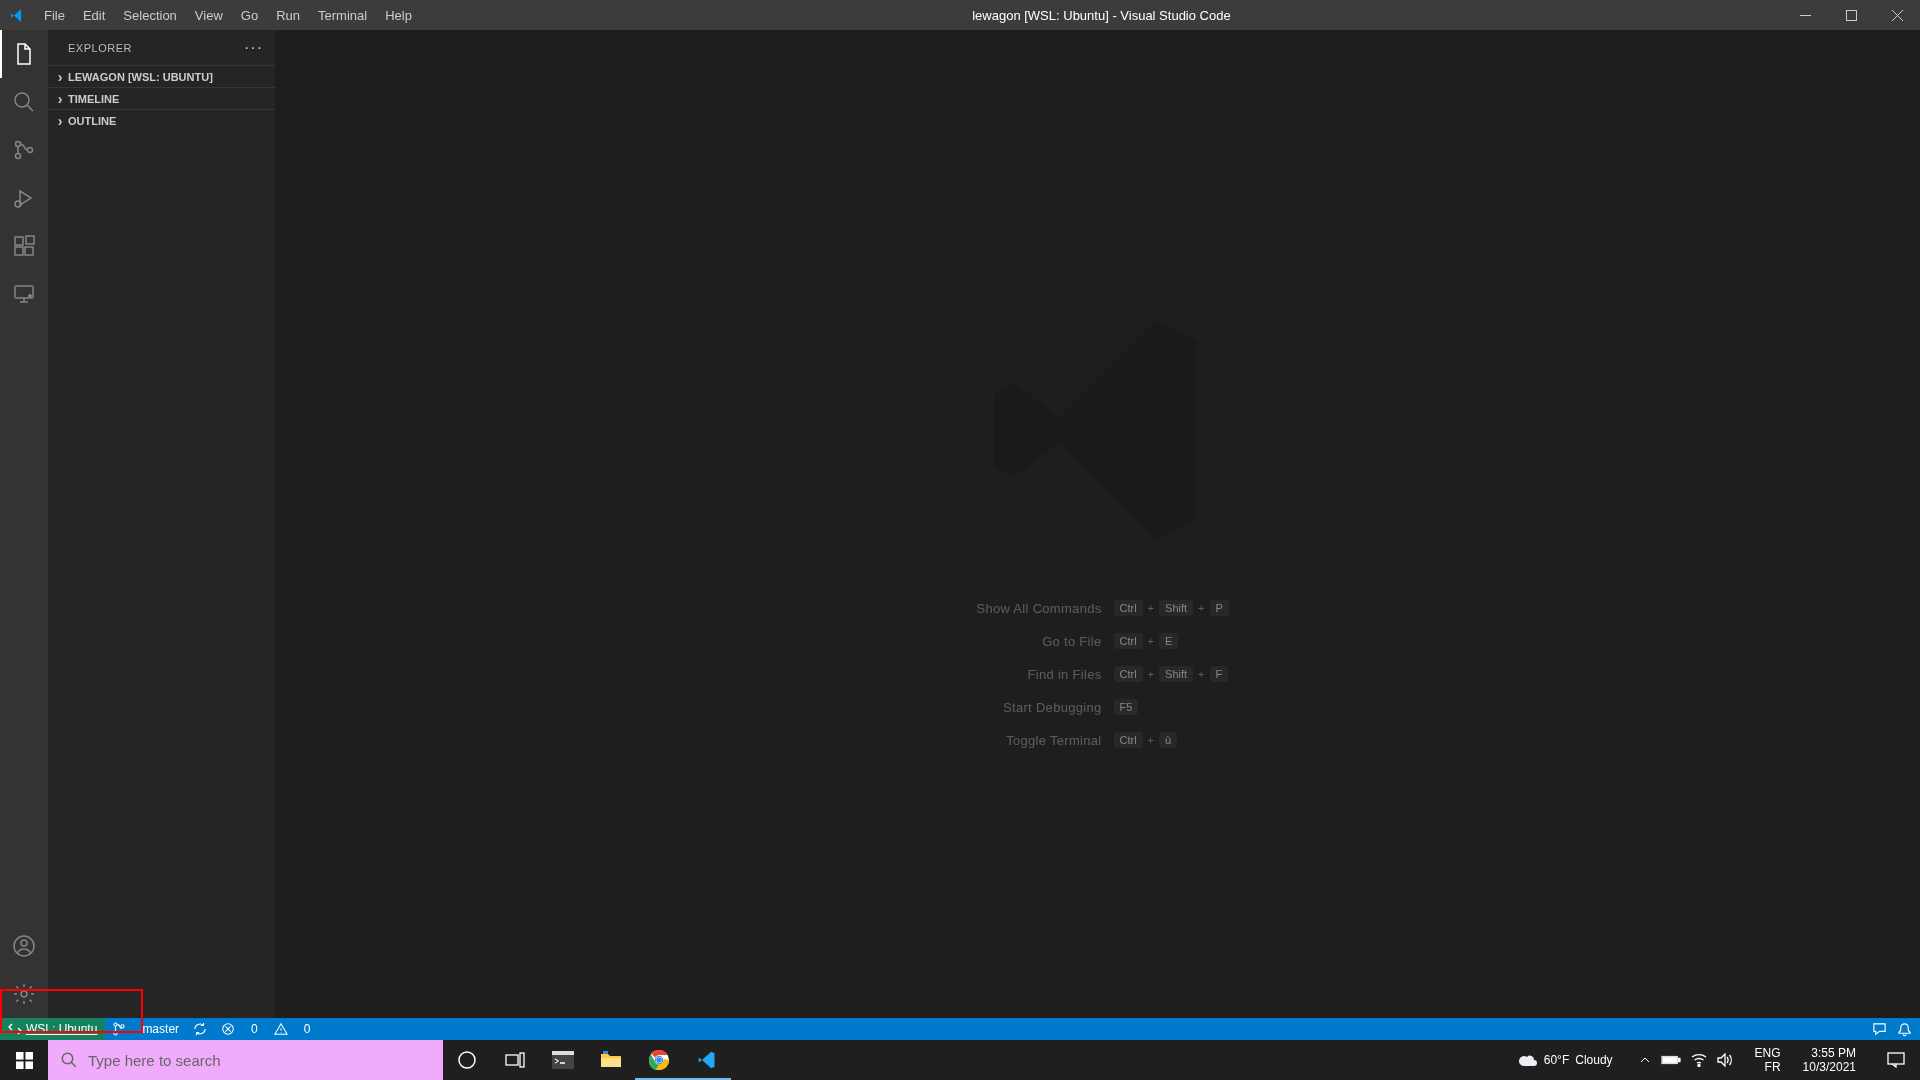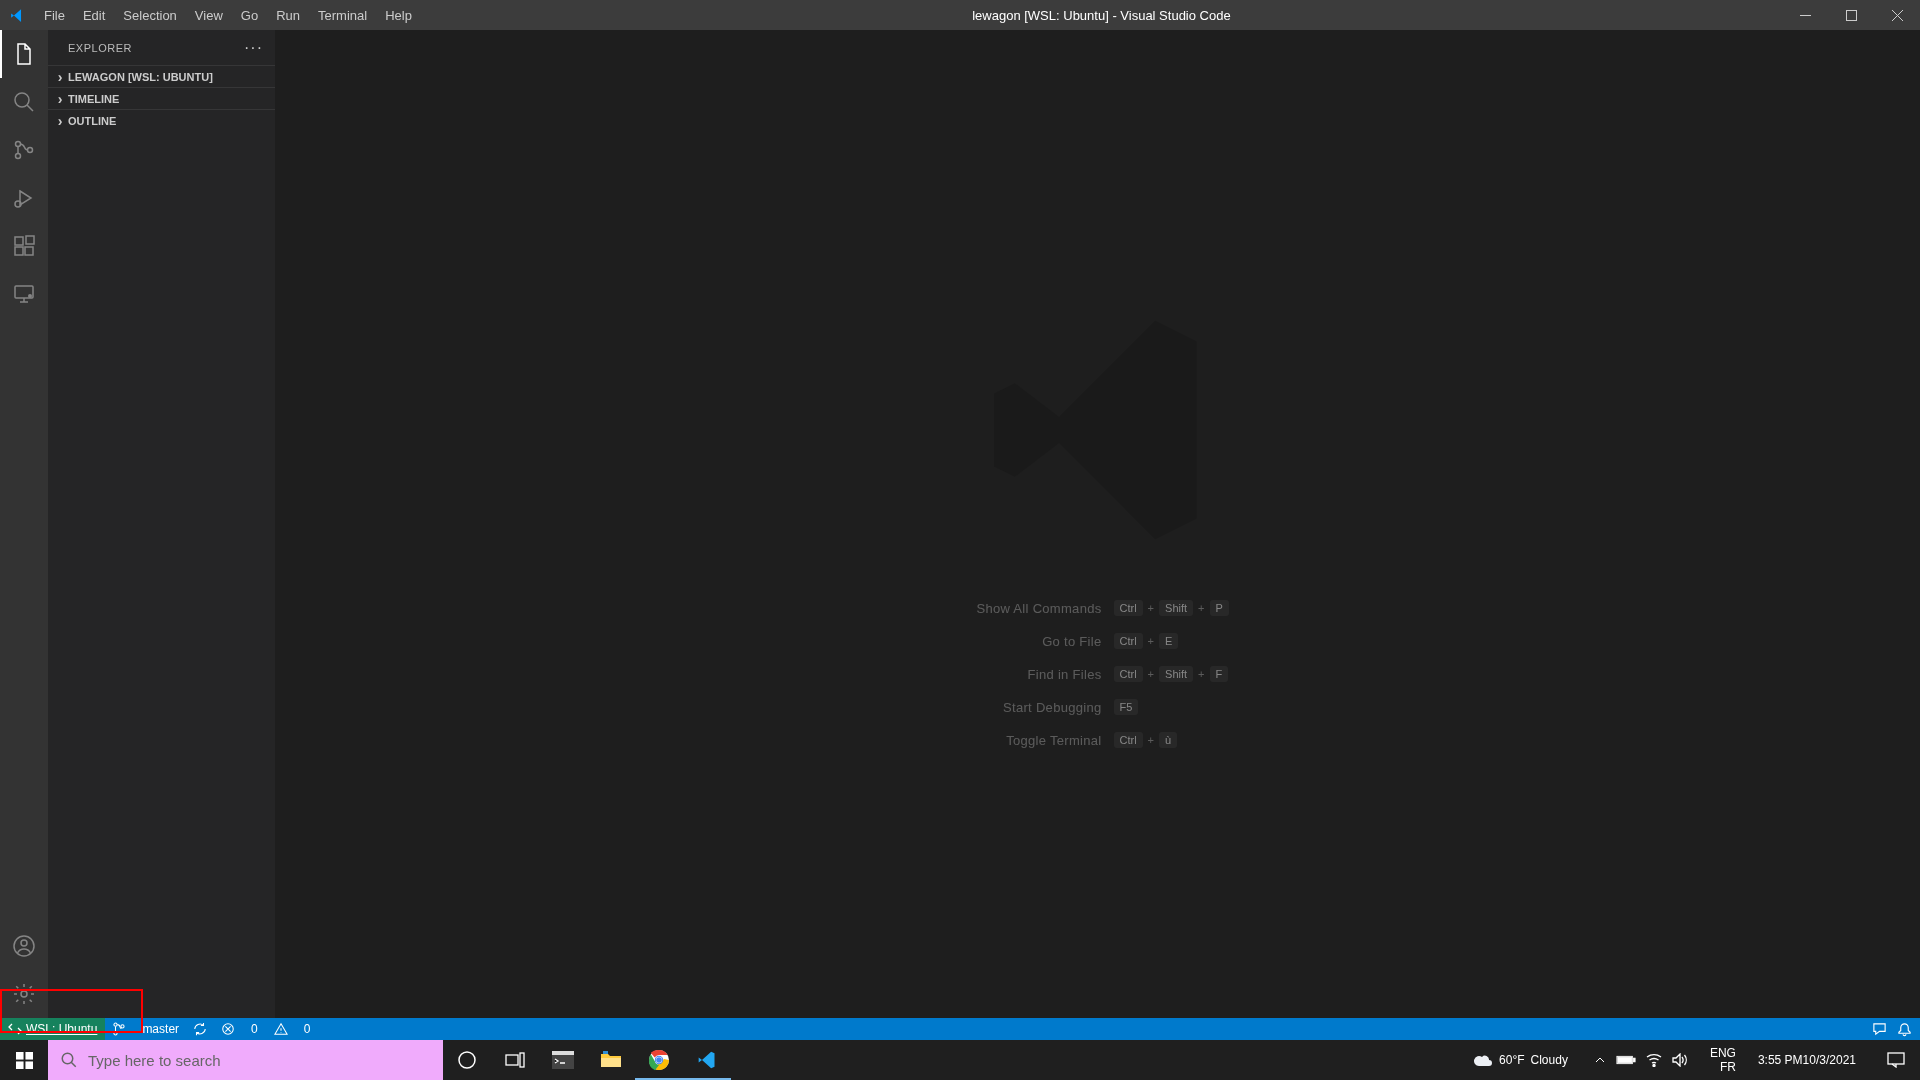--- a/index.html
+++ b/index.html
@@ -58,21 +58,21 @@
 .taskbar { height: 40px; background: #1f1f1f; display: flex; align-items: center; color: #ffffff; position: relative; }
 .tb-start { width: 48px; height: 40px; display: flex; align-items: center; justify-content: center; cursor: pointer; }
 .tb-search { width: 395px; height: 40px; background: #f0abfc; display: flex; align-items: center; padding: 0 12px; gap: 10px; color: #666; font-size: 15px; cursor: text; }
 .tb-icons-mid { display: flex; align-items: center; height: 40px; }
 .tb-icon { width: 48px; height: 40px; display: flex; align-items: center; justify-content: center; cursor: pointer; position: relative; }
 .tb-icon.active::after { content:""; position:absolute; bottom:0; left:0; width:100%; height:2px; background:#76b9ed; }
 .tb-tray { margin-left: auto; display: flex; align-items: center; height: 40px; gap: 8px; color: #fff; font-size: 12px; }
 .tb-weather { display: flex; align-items: center; gap: 6px; padding: 0 10px; }
 .tb-tray-icons { display: flex; align-items: center; gap: 10px; padding: 0 8px; }
 .tb-lang { display: flex; flex-direction: column; align-items: flex-end; padding: 0 6px; font-size: 12px; line-height: 14px; }
-.tb-clock { display: flex; flex-direction: row; align-items: flex-end; padding: 0 8px; font-size: 12px; line-height: 14px; }
+.tb-clock { display: flex; flex-direction: column; align-items: flex-end; padding: 0 8px; font-size: 12px; line-height: 14px; }
 .tb-notif { width: 48px; height:40px; display:flex; align-items:center; justify-content:center; cursor:pointer; }
 
 svg { display: block; }
 </style>
 </head>
 <body>
 
 <div class="title-bar">
   <div class="vscode-logo">
     <svg width="17" height="17" viewBox="0 0 24 24">

